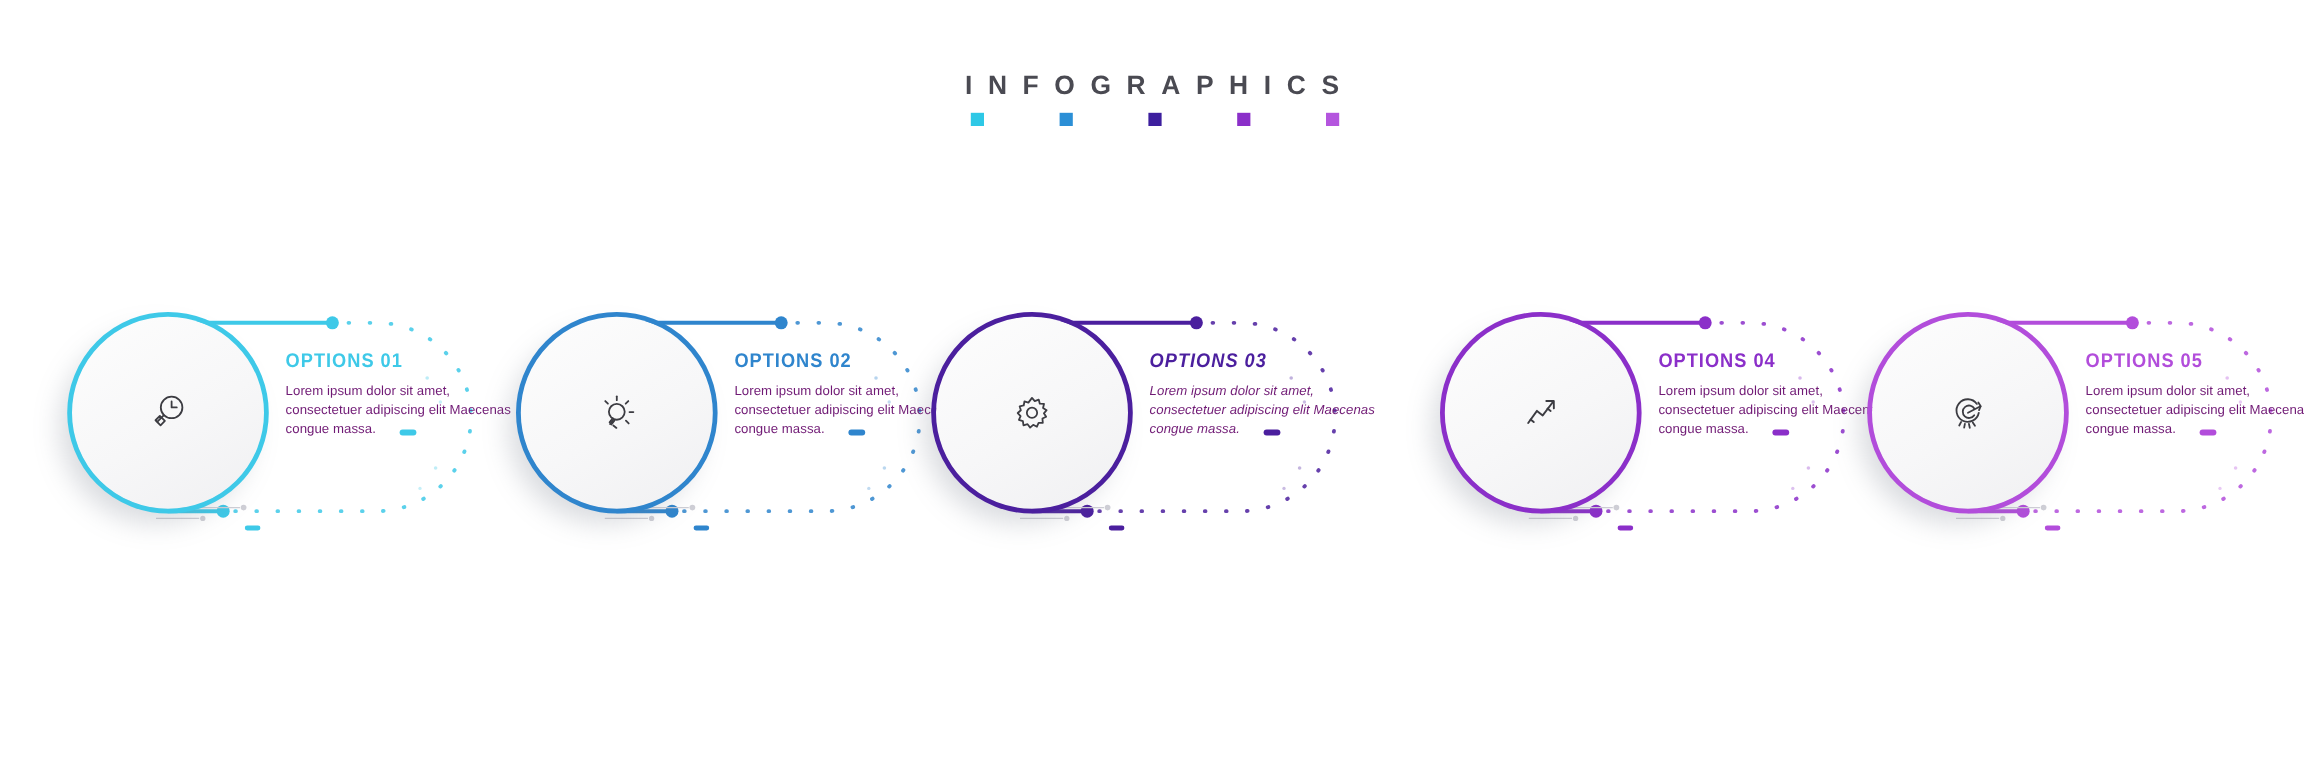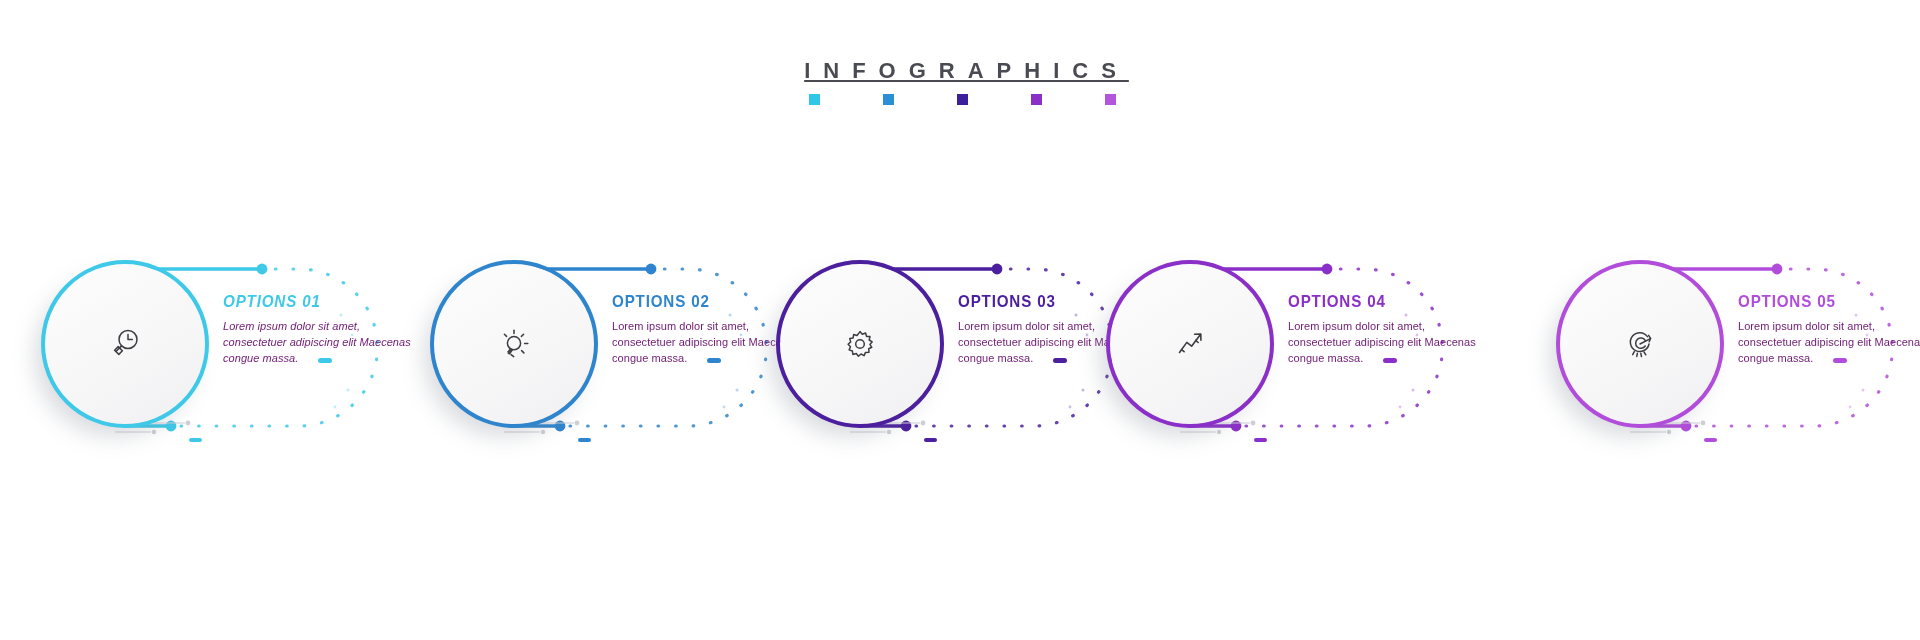--- a/index.html
+++ b/index.html
@@ -16,21 +16,20 @@
     text-align:center;
   }
   .title{
     font-family:"Liberation Sans", sans-serif;
     font-size:22px;
     font-weight:600;
     letter-spacing:13px;
     color:#4a4a52;
     text-indent:13px;
     line-height:1;
-    text-decoration:underline;
   }
   .swatches{
     margin-top:12px;
     display:flex;
     justify-content:center;
     gap:63px;
     padding-left:4px;
   }
   .swatch{width:11px;height:11px;display:block;}
 
@@ -116,21 +115,21 @@
   <div class="swatches">
     <span class="swatch" style="background: rgb(46, 200, 230);"></span>
     <span class="swatch" style="background: rgb(43, 143, 214);"></span>
     <span class="swatch" style="background: rgb(61, 31, 158);"></span>
     <span class="swatch" style="background: rgb(139, 47, 201);"></span>
     <span class="swatch" style="background: rgb(180, 85, 222);"></span>
   </div>
 </div>
 
 <div id="items-root">
-    <div class="item" style="left: 41px; font-style: italic;">
+    <div class="item" style="left: 56px;">
     <div class="mini-lines">
   <svg width="140" height="26" viewBox="0 0 140 26" fill="none" stroke="#cfcfd6" stroke-width="1">
     <path d="M2 2 L10 10 H96"></path>
     <circle cx="99" cy="10" r="2.4" fill="#cfcfd6" stroke="none"></circle>
     <path d="M26 19 H62"></path>
     <circle cx="65" cy="19" r="2.2" fill="#cfcfd6" stroke="none"></circle>
   </svg></div>
     <div class="pill">
   <svg width="385" height="185" viewBox="0 0 385 185" fill="none">
 
@@ -210,21 +209,21 @@
     </svg>
         </span>
     </div>
     <div class="ring" style="color:#2f85cd"></div>
     <div class="txt">
       <p class="opt-title" style="color:#2f85cd">OPTIONS 02</p>
       <p class="opt-desc">Lorem ipsum dolor sit amet, consectetuer adipiscing elit Maecenas congue massa.</p>
     </div>
     <span class="dash-bottom" style="background:#2f85cd;left:148px"></span>
   </div>
-    <div class="item" style="left: 776px;">
+    <div class="item" style="left: 776px; font-style: italic;">
     <div class="mini-lines">
   <svg width="140" height="26" viewBox="0 0 140 26" fill="none" stroke="#cfcfd6" stroke-width="1">
     <path d="M2 2 L10 10 H96"></path>
     <circle cx="99" cy="10" r="2.4" fill="#cfcfd6" stroke="none"></circle>
     <path d="M26 19 H62"></path>
     <circle cx="65" cy="19" r="2.2" fill="#cfcfd6" stroke="none"></circle>
   </svg></div>
     <div class="pill">
   <svg width="385" height="185" viewBox="0 0 385 185" fill="none">
 
@@ -252,21 +251,21 @@
     </svg>
         </span>
     </div>
     <div class="ring" style="color:#4b1f9e"></div>
     <div class="txt">
       <p class="opt-title" style="color:#4b1f9e">OPTIONS 03</p>
       <p class="opt-desc">Lorem ipsum dolor sit amet, consectetuer adipiscing elit Maecenas congue massa.</p>
     </div>
     <span class="dash-bottom" style="background:#4b1f9e;left:148px"></span>
   </div>
-    <div class="item" style="left: 1106px;">
+    <div class="item" style="left: 1200px;">
     <div class="mini-lines">
   <svg width="140" height="26" viewBox="0 0 140 26" fill="none" stroke="#cfcfd6" stroke-width="1">
     <path d="M2 2 L10 10 H96"></path>
     <circle cx="99" cy="10" r="2.4" fill="#cfcfd6" stroke="none"></circle>
     <path d="M26 19 H62"></path>
     <circle cx="65" cy="19" r="2.2" fill="#cfcfd6" stroke="none"></circle>
   </svg></div>
     <div class="pill">
   <svg width="385" height="185" viewBox="0 0 385 185" fill="none">
 

